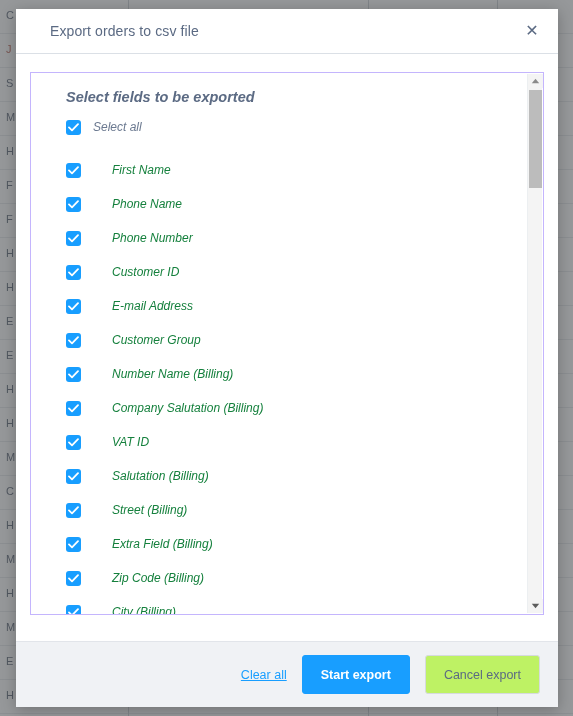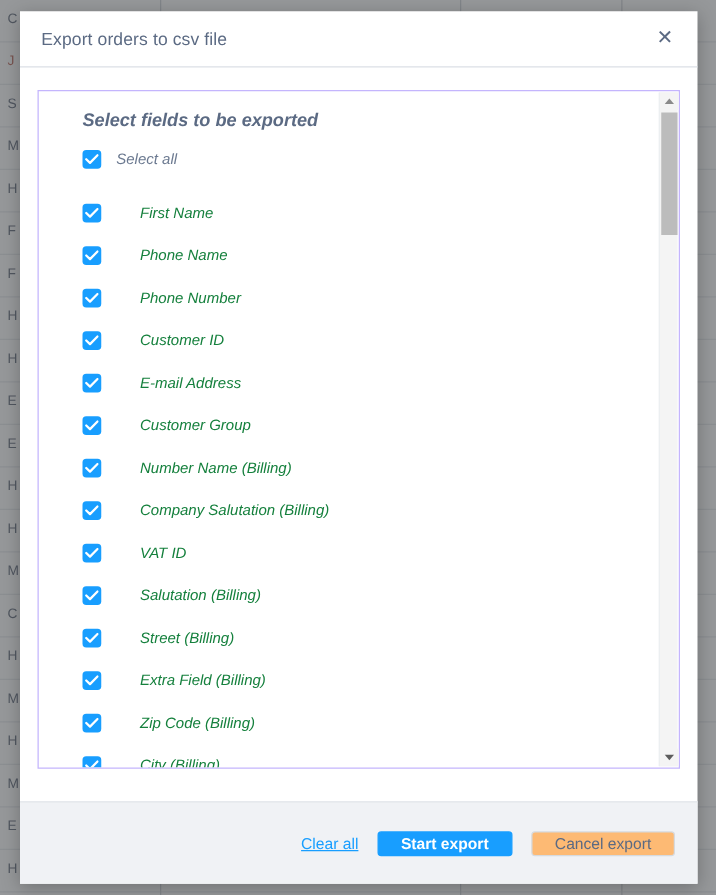--- a/index.html
+++ b/index.html
@@ -84,21 +84,21 @@
   .modal-header {
     position: relative;
     height: 45px;
     flex: 0 0 45px;
     border-bottom: 1px solid #dbe0e6;
     display: flex;
     align-items: center;
     box-sizing: border-box;
   }
   .modal-title {
-    margin-left: 17px;
+    margin-left: 34px;
     font-size: 14px;
     color: #5b6a83;
     letter-spacing: 0.1px;
   }
   .close-btn {
     position: absolute;
     right: 14px;
     top: 50%;
     transform: translateY(-50%);
     width: 24px;
@@ -259,33 +259,33 @@
     text-decoration: underline;
     cursor: pointer;
   }
   .btn {
     font-size: 12.5px;
     font-family: "Liberation Sans", sans-serif;
     border-radius: 3px;
     cursor: pointer;
     box-sizing: border-box;
     padding: 0 18px;
-    height: 20px;
+    height: 39px;
     display: inline-flex;
     align-items: center;
     justify-content: center;
   }
   .btn-primary {
     background: #189eff;
     border: 1px solid #189eff;
     color: #ffffff;
     font-weight: bold;
   }
   .btn-secondary {
-    background: #fdba74;
+    background: #bef264;
     border: 1px solid #d6dade;
     color: #5b6a83;
   }
 </style>
 </head>
 <body>
 
 <div id="page-root">
 
   <div class="bg-layer">

